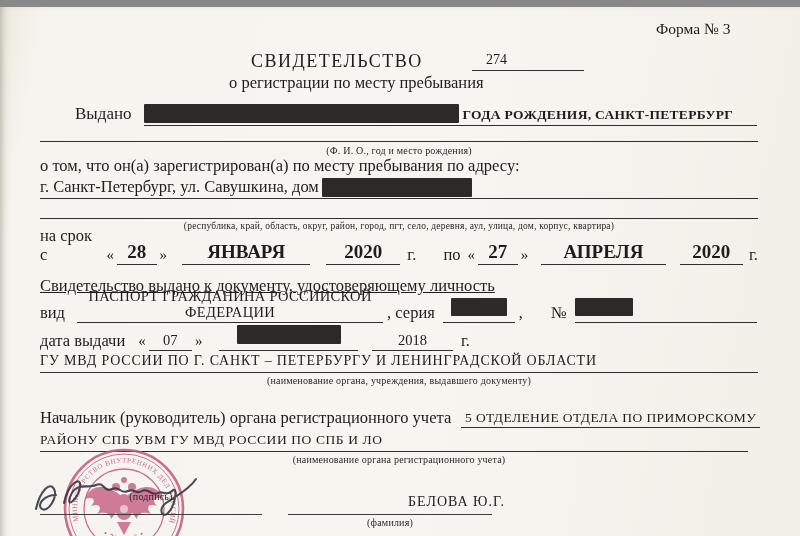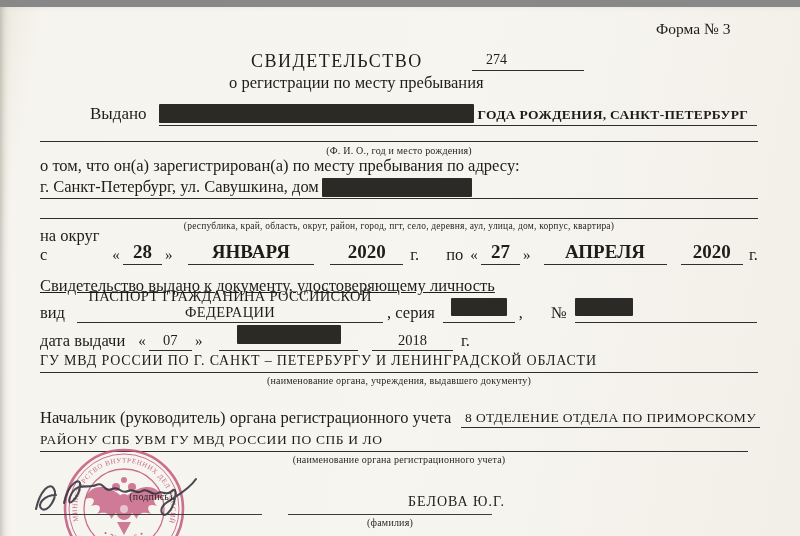--- a/index.html
+++ b/index.html
@@ -30,21 +30,21 @@
 <div class="page">
 
   <div class="abs" style="top:13px;left:656px;width:112px;font-size:15.5px;">Форма № 3</div>
 
   <div class="abs" style="top:44px;left:251px;font-size:18px;letter-spacing:1.5px;">СВИДЕТЕЛЬСТВО</div>
 
   <div class="abs uline" style="top:45px;left:472px;width:98px;height:18px;font-size:14px;padding-left:14px;">274</div>
 
   <div class="abs" style="top:66px;left:229px;font-size:16.5px;">о регистрации по месту пребывания</div>
 
-  <div class="abs frow" style="top:95px;left:90px;right:43px;height:24px;">
+  <div class="abs frow" style="top:95px;left:75px;right:43px;height:24px;">
     <span style="font-size:17px;margin-right:12px;padding-bottom:2px;">Выдано</span>
     <span class="frow uline" style="flex:1;padding-bottom:2px;">
       <span class="redact" style="width:315px;"></span>
       <span style="font-size:13.5px;font-weight:bold;letter-spacing:.3px;margin-left:4px;white-space:nowrap;">ГОДА РОЖДЕНИЯ, САНКТ-ПЕТЕРБУРГ</span>
     </span>
   </div>
 
   <div class="abs uline" style="top:119px;left:40px;right:42px;height:15px;"></div>
   <div class="abs caption" style="top:138px;left:40px;right:42px;">(Ф. И. О., год и место рождения)</div>
 
@@ -53,21 +53,21 @@
   <div class="abs frow" style="top:171px;left:40px;">
     <span class="lbl">г. Санкт-Петербург, ул. Савушкина, дом</span>
     <span class="redact" style="width:150px;margin-left:3px;"></span>
   </div>
   <div class="abs uline" style="top:176px;left:40px;right:42px;height:15px;"></div>
 
   <div class="abs uline" style="top:196px;left:40px;right:42px;height:15px;"></div>
   <div class="abs caption" style="top:214px;left:40px;right:42px;font-size:9.5px;">(республика, край, область, округ, район, город, пгт, село, деревня, аул, улица, дом, корпус, квартира)</div>
 
   <div class="abs frow" style="top:236px;left:40px;right:42px;height:22px;">
-    <span class="lbl" style="margin-right:6px;">на округ с</span>
+    <span class="lbl" style="margin-right:6px;">на срок с</span>
     <span class="quote">«</span>
     <span class="fcell" style="width:44px;">28</span>
     <span class="quote">»</span>
     <span class="fcell" style="width:142px;margin-left:12px;">ЯНВАРЯ</span>
     <span class="fcell" style="width:82px;margin-left:16px;">2020</span>
     <span class="lbl" style="margin-left:7px;">г.</span>
     <span class="lbl" style="margin-left:27px;">по</span>
     <span class="quote" style="margin-left:4px;">«</span>
     <span class="fcell" style="width:44px;">27</span>
     <span class="quote">»</span>
@@ -96,21 +96,21 @@
     <span class="fcell" style="width:148px;margin-left:14px;"><span class="redact" style="width:104px;height:19px;"></span></span>
     <span class="fcell reg" style="width:86px;margin-left:14px;">2018</span>
     <span class="lbl" style="margin-left:8px;">г.</span>
   </div>
 
   <div class="abs uline" style="top:346px;left:40px;right:42px;height:19px;font-size:14px;letter-spacing:.8px;white-space:nowrap;">ГУ МВД РОССИИ ПО Г. САНКТ – ПЕТЕРБУРГУ И ЛЕНИНГРАДСКОЙ ОБЛАСТИ</div>
   <div class="abs caption" style="top:368px;left:40px;right:42px;">(наименование органа, учреждения, выдавшего документу)</div>
 
   <div class="abs frow" style="top:397px;left:40px;right:40px;height:24px;">
     <span class="lbl" style="margin-right:10px;white-space:nowrap;">Начальник (руководитель) органа регистрационного учета</span>
-    <span class="fcell" style="flex:1;font-weight:normal;font-size:13.5px;letter-spacing:.4px;white-space:nowrap;">8 ОТДЕЛЕНИЕ ОТДЕЛА ПО ПРИМОРСКОМУ</span>
+    <span class="fcell" style="flex:1;font-weight:normal;font-size:13.5px;letter-spacing:.4px;white-space:nowrap;">5 ОТДЕЛЕНИЕ ОТДЕЛА ПО ПРИМОРСКОМУ</span>
   </div>
 
   <div class="abs uline" style="top:425px;left:40px;right:52px;height:19px;font-size:13.5px;letter-spacing:.6px;white-space:nowrap;">РАЙОНУ СПБ УВМ ГУ МВД РОССИИ ПО СПБ И ЛО</div>
   <div class="abs caption" style="top:447px;left:40px;right:42px;">(наименование органа регистрационного учета)</div>
 
   <svg class="abs" style="left:42px;top:438px;" width="164" height="150" viewBox="0 0 164 150">
     <g stroke="#c2527a" fill="none" opacity="0.82">
       <circle cx="82" cy="64" r="59" stroke-width="2.6"></circle>
       <circle cx="82" cy="64" r="55" stroke-width="1"></circle>
       <circle cx="82" cy="64" r="40" stroke-width="1.3"></circle>

